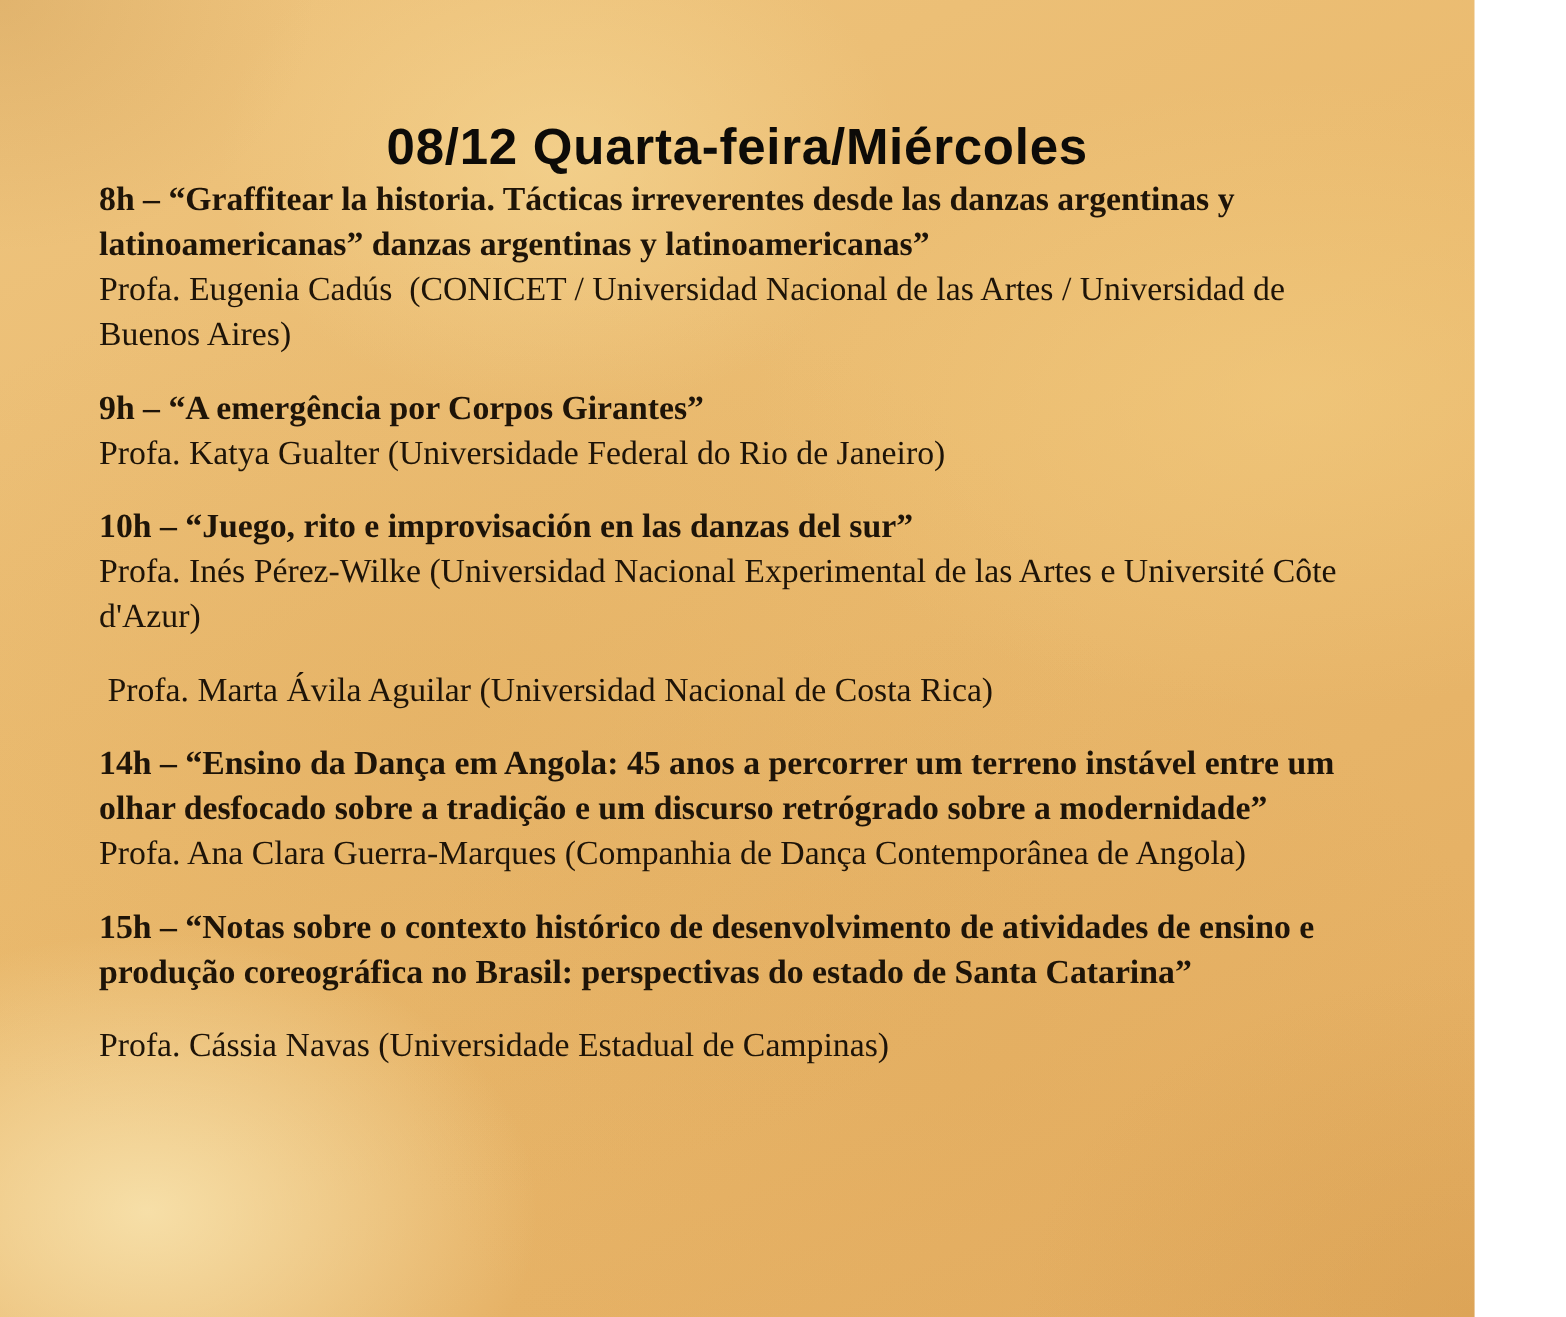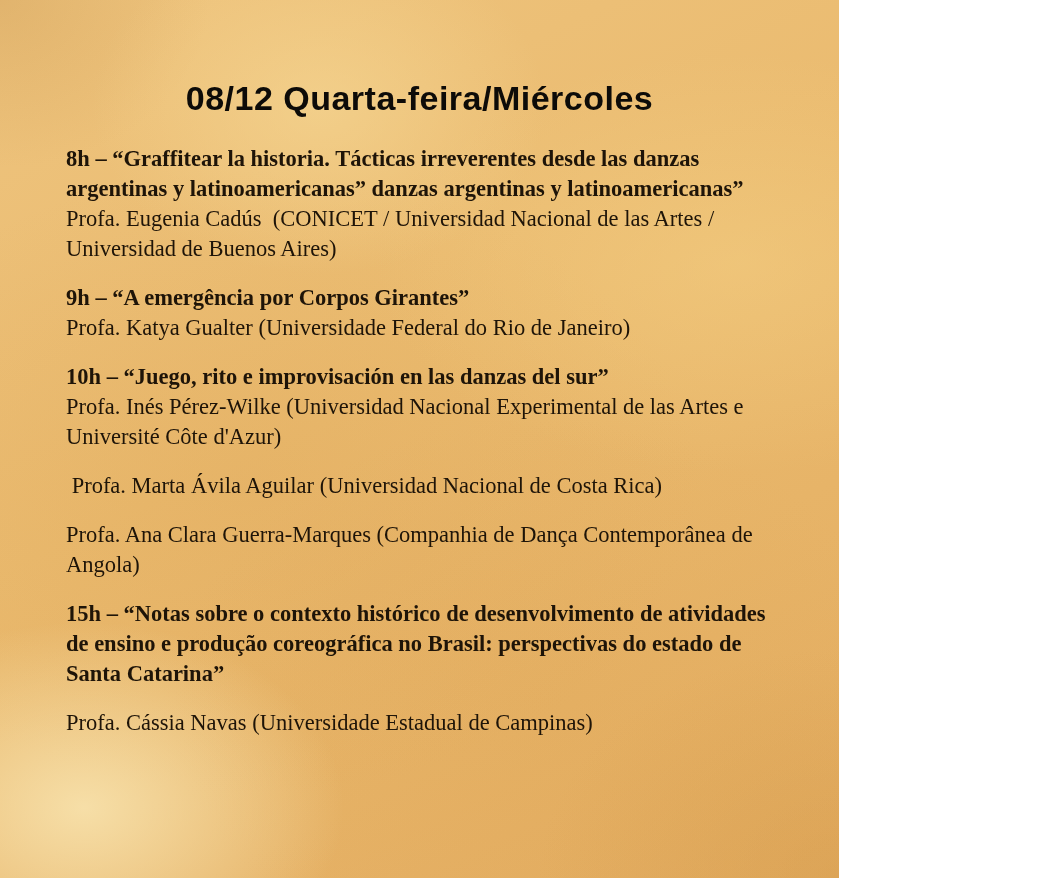--- a/index.html
+++ b/index.html
@@ -6,21 +6,21 @@
     margin: 0;
     padding: 0;
   }
   body {
     width: 1044px;
     height: 878px;
     overflow: hidden;
   }
   .poster {
     position: relative;
-    width: 839px;
+    width: 983px;
     height: 878px;
     box-sizing: border-box;
     
     background:
       radial-gradient(ellipse 420px 300px at 10% 92%, rgba(250,233,183,0.80), rgba(250,233,183,0) 62%),
       radial-gradient(ellipse 350px 260px at 38% 12%, rgba(247,219,153,0.55), rgba(247,219,153,0) 65%),
       radial-gradient(ellipse 520px 300px at 88% 30%, rgba(245,210,135,0.45), rgba(245,210,135,0) 70%),
       radial-gradient(ellipse 300px 240px at 0% 0%, rgba(196,143,72,0.30), rgba(196,143,72,0) 70%),
       radial-gradient(ellipse 420px 320px at 100% 100%, rgba(205,146,66,0.30), rgba(205,146,66,0) 72%),
       radial-gradient(ellipse 600px 420px at 30% 55%, rgba(216,158,80,0.22), rgba(216,158,80,0) 75%),
@@ -32,21 +32,20 @@
     padding-top: 78px;
     text-align: center;
     font-family: "Liberation Sans", "DejaVu Sans", sans-serif;
     font-weight: 800;
     font-size: 34px;
     line-height: 40px;
     letter-spacing: 0.5px;
     color: #0d0b08;
   }
   .schedule {
-    margin-top: 26px;
     padding: 0 58px 0 66px;
     font-family: "Liberation Serif", "DejaVu Serif", serif;
     font-size: 22.5px;
     line-height: 30px;
     color: #1e1408;
   }
   .entry {
     margin: 0 0 19px 0;
   }
   .entry p {
@@ -79,20 +78,21 @@
   <div class="entry">
     <p class="entry-title"><span class="time">10h</span><span class="sep"> – </span><span class="talk-title">“Juego, rito e improvisación en las danzas del sur”</span></p>
     <p class="entry-speaker">Profa. Inés Pérez-Wilke (Universidad Nacional Experimental de las Artes e Université Côte d'Azur)</p>
   </div>
 
   <div class="entry">
     <p class="entry-speaker"> Profa. Marta Ávila Aguilar (Universidad Nacional de Costa Rica)</p>
   </div>
 
   <div class="entry">
+    <p class="entry-title"><span class="time">14h</span><span class="sep"> – </span><span class="talk-title">“Ensino da Dança em Angola: 45 anos a percorrer um terreno instável entre um olhar desfocado sobre a tradição e um discurso retrógrado sobre a modernidade”</span></p>
     <p class="entry-speaker">Profa. Ana Clara Guerra-Marques (Companhia de Dança Contemporânea de Angola)</p>
   </div>
 
   <div class="entry">
     <p class="entry-title"><span class="time">15h</span><span class="sep"> – </span><span class="talk-title">“Notas sobre o contexto histórico de desenvolvimento de atividades de ensino e produção coreográfica no Brasil: perspectivas do estado de Santa Catarina”</span></p>
   </div>
 
   <div class="entry">
     <p class="entry-speaker">Profa. Cássia Navas (Universidade Estadual de Campinas)</p>
   </div>

